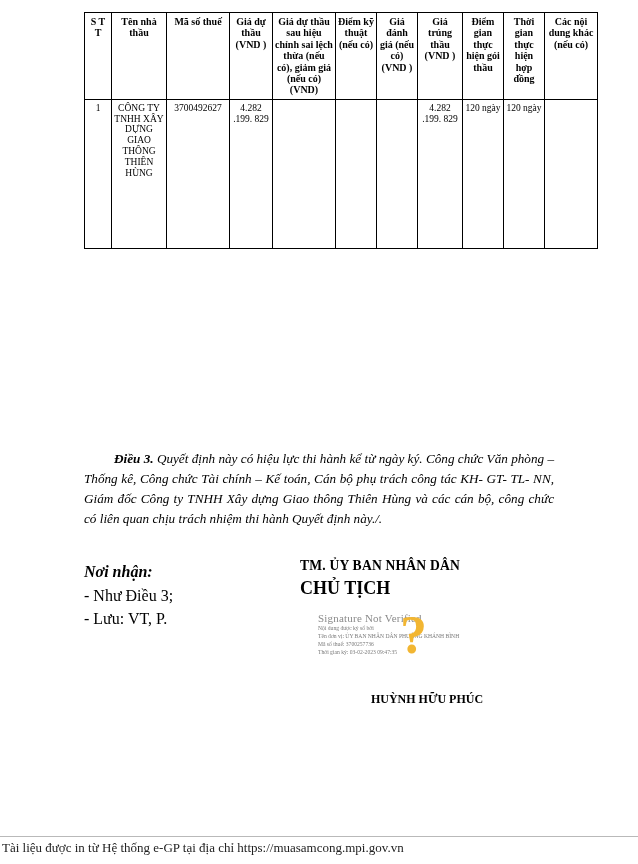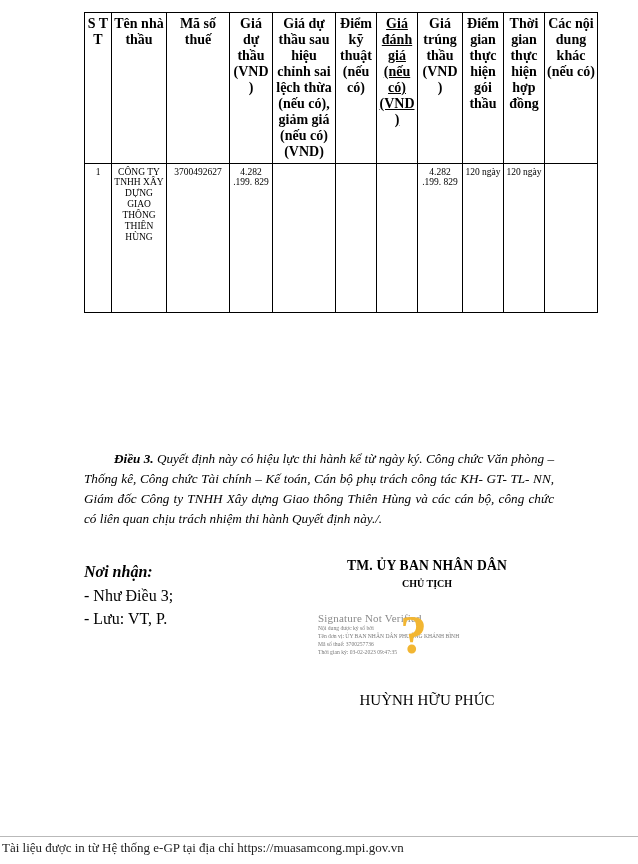--- a/index.html
+++ b/index.html
@@ -38,36 +38,36 @@
   table.bid-table th,
   table.bid-table td {
     border: 1px solid #000000;
     vertical-align: top;
     padding: 3px 2px;
     text-align: center;
     line-height: 1.14;
   }
   table.bid-table th {
     font-weight: bold;
-    font-size: 14px;
+    font-size: 10px;
   }
   table.bid-table td {
     font-size: 9.5px;
     font-weight: normal;
   }
   td.row-cell {
     height: 142px;
   }
   .col-stt { width: 22px; }
   .col-name { width: 50px; }
   .col-tax { width: 58px; }
   .col-price { width: 38px; }
   .col-adjusted { width: 58px; }
   .col-tech { width: 36px; }
-  .col-eval { width: 36px; text-decoration: underline; }
+  .col-eval { width: 36px; }
   .col-win { width: 40px; }
   .col-pkg { width: 36px; }
   .col-contract { width: 36px; }
   .col-other { width: 48px; font-family: Liberation Serif, serif; }
 
   .cell-left {
     text-align: left;
     padding-left: 4px;
     margin-top: 48px;
   }
@@ -106,30 +106,30 @@
   }
   .noi-nhan .item {
     font-style: normal;
   }
 
   .sign-block {
     position: absolute;
     left: 300px;
     top: 558px;
     width: 254px;
-    text-align: center;
+    text-align: left;
   }
   .sign-block .line1 {
     font-weight: bold;
     font-size: 13.6px;
     letter-spacing: 0.2px;
   }
   .sign-block .line2 {
     font-weight: bold;
-    font-size: 10px;
+    font-size: 18px;
     margin-top: 4px;
   }
 
   
   .sig-stamp {
     position: absolute;
     left: 318px;
     top: 612px;
     width: 216px;
     height: 56px;
@@ -156,22 +156,22 @@
     font-family: "Liberation Serif", serif;
     line-height: 1;
   }
 
   .signer-name {
     position: absolute;
     left: 300px;
     top: 692px;
     width: 254px;
     text-align: center;
-    font-weight: normal;
-    font-size: 15px;
+    font-weight: bold;
+    font-size: 12px;
   }
 
   
   .page-footer {
     position: absolute;
     left: 0;
     top: 836px;
     width: 638px;
     border-top: 1px solid #b9b9b9;
     padding-top: 3px;

